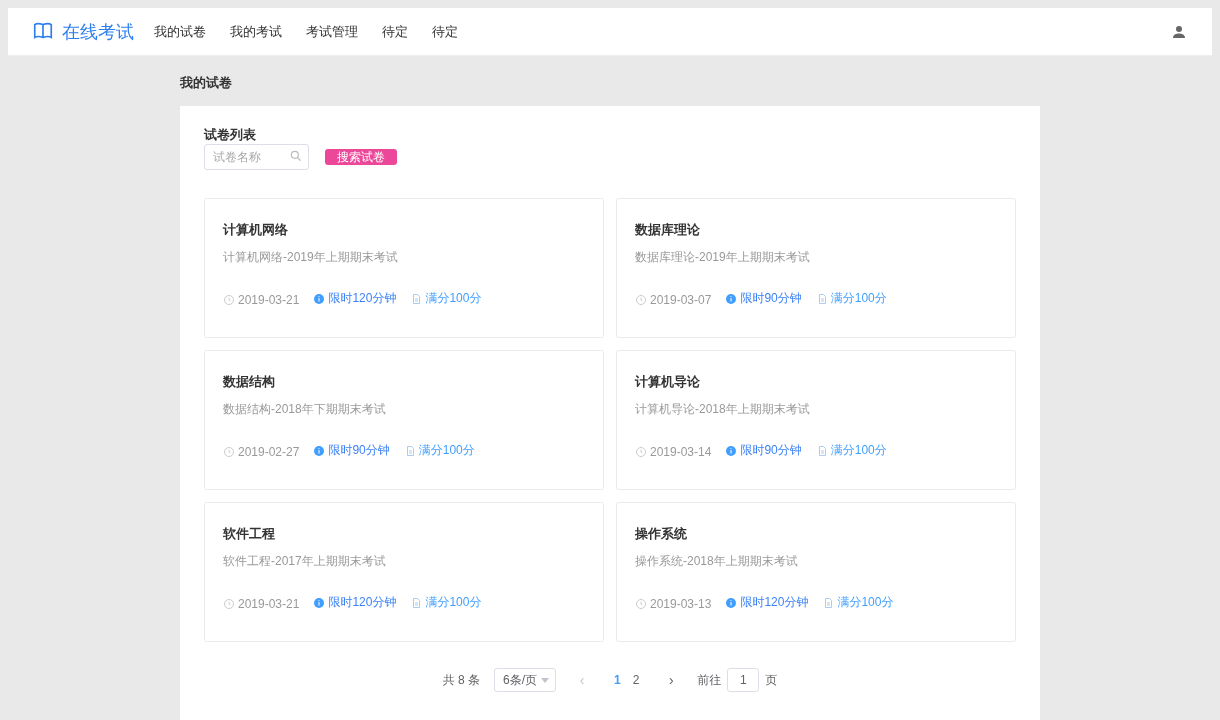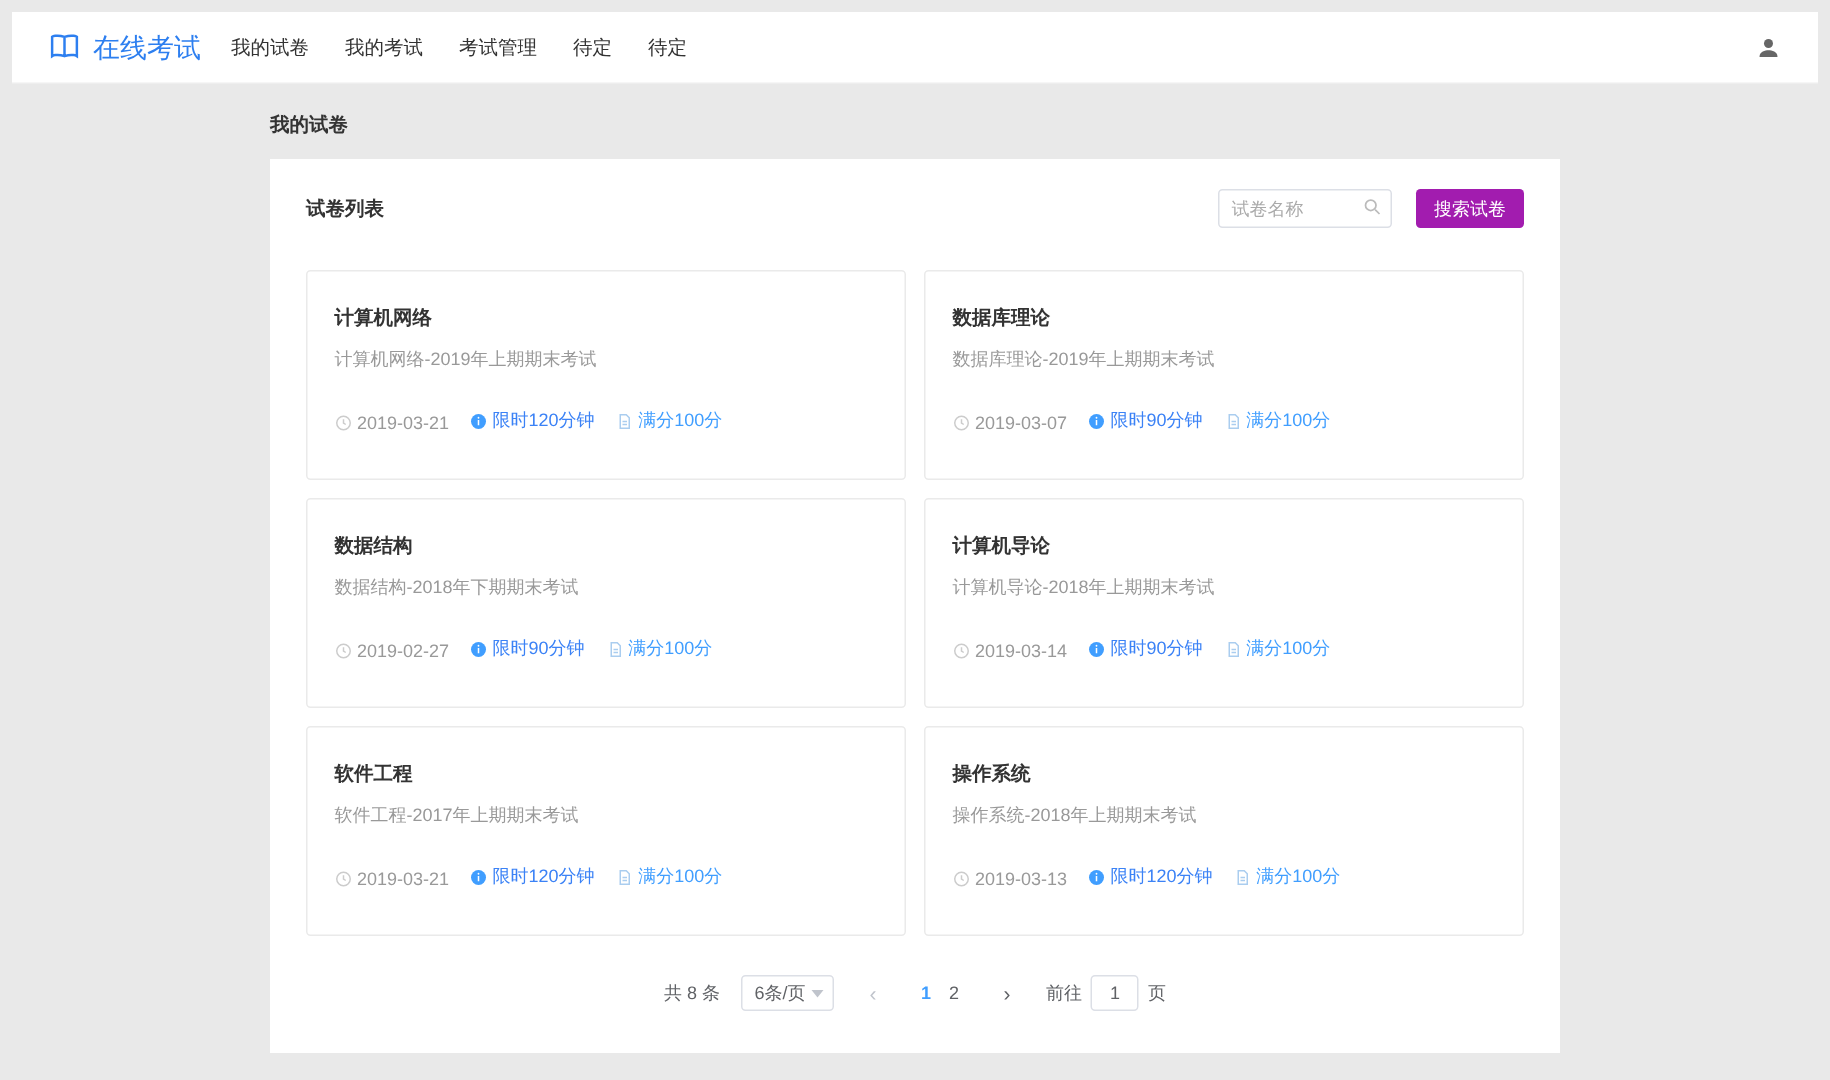--- a/index.html
+++ b/index.html
@@ -20,33 +20,33 @@
 }
 .logo-wrap { display: flex; margin-right: 20px; }
 .logo-icon { width: 22px; height: 22px; margin-right: 8px; color: #2d7ff0; }
 .logo-text { color: #2d7ff0; font-size: 18px; font-weight: 500; }
 .nav { display: flex; gap: 24px; flex: 1; }
 .nav-item { font-size: 13px; color: #333; cursor: pointer; }
 .user-icon { width: 18px; height: 18px; color: #666; }
 .container { width: 860px; margin: 0 auto; }
 .page-title { font-size: 13px; font-weight: 600; padding: 18px 0 14px 0; color: #333; }
 .panel { background: #fff; padding: 20px 24px 28px; }
-.panel-head { display: flex; align-items: center; margin-bottom: 28px; }
+.panel-head { display: flex; align-items: flex-start; margin-bottom: 28px; flex-direction: column; }
 .list-label { font-size: 13px; font-weight: 600; flex: 1; }
 .search-wrap { display: flex; gap: 16px; align-items: center; }
 .search-box { position: relative; display: inline-block; }
 .search-input {
-  width: 116px; height: 26px; border: 1px solid #dcdfe6; border-radius: 3px;
+  width: 105px; height: 26px; border: 1px solid #dcdfe6; border-radius: 3px;
   padding: 0 24px 0 8px; font-size: 12px; color: #606266; outline: none;
 }
 .search-input::placeholder { color: #aaa; }
 .search-icon { position: absolute; right: 6px; top: 5px; width: 14px; height: 14px; color: #bbb; pointer-events: none; }
 .search-btn {
-  background: #a21caf; color: #fff; border: none; border-radius: 3px;
-  height: 26px; padding: 0 12px; font-size: 12px; cursor: pointer;
+  background: #ec4899; color: #fff; border: none; border-radius: 3px;
+  height: 16px; padding: 0 12px; font-size: 12px; cursor: pointer;
 }
 .grid { display: grid; grid-template-columns: 1fr 1fr; gap: 12px; }
 .card {
   border: 1px solid #eaeaea; border-radius: 3px; padding: 22px 18px 24px;
   min-height: 140px; display: flex; flex-direction: column;
 }
 .card-title { font-size: 13px; font-weight: 700; color: #333; margin-bottom: 10px; }
 .card-desc { font-size: 12px; color: #999; margin-bottom: 24px; }
 .card-meta { display: flex; gap: 14px; align-items: flex-end; font-size: 12px; }
 .meta-item { display: inline-flex; align-items: center; gap: 3px; }

